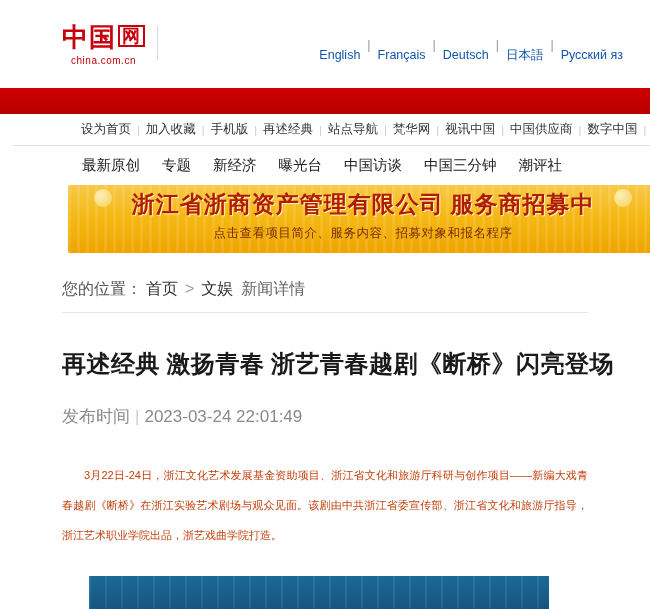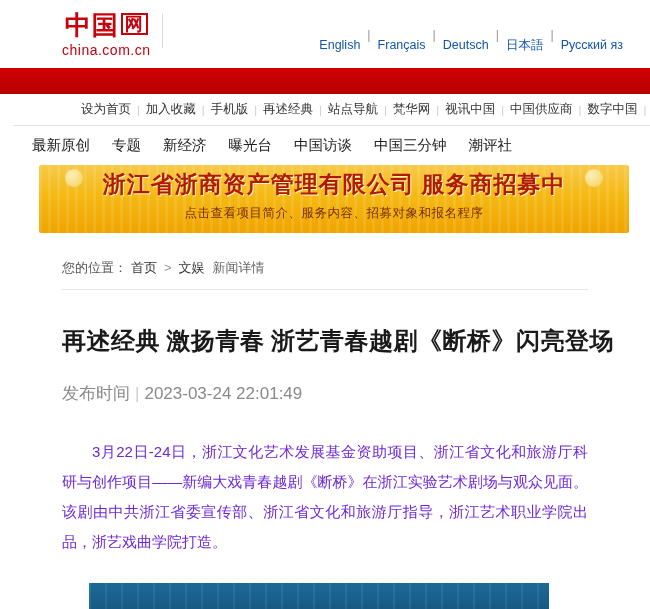--- a/index.html
+++ b/index.html
@@ -16,21 +16,21 @@
     height: 609px;
     background: #fff;
     overflow: hidden;
   }
 
   
   .top-header {
     display: flex;
     align-items: center;
     padding: 10px 0 8px 0;
-    height: 68px;
+    height: 88px;
   }
   .logo-block {
     display: flex;
     align-items: flex-start;
     padding-left: 62px;
     flex: 0 0 auto;
   }
   .logo-mark {
     display: flex;
     flex-direction: column;
@@ -49,21 +49,21 @@
   .logo-cn .net {
     font-size: 18px;
     border: 2px solid #c7000b;
     padding: 0 2px;
     margin-left: 2px;
     line-height: 1;
     display: inline-block;
     vertical-align: 4px;
   }
   .logo-url {
-    font-size: 14px;
+    font-size: 10px;
     color: #c7000b;
     letter-spacing: 0.5px;
     margin-top: 2px;
     text-align: right;
   }
   .logo-divider {
     width: 1px;
     height: 34px;
     background: #d9d9d9;
     margin: 2px 10px 0 6px;
@@ -116,36 +116,36 @@
     text-decoration: none;
     padding: 0 6px;
   }
   .subnav .vsep {
     color: #ccc;
     font-size: 11px;
   }
 
   
   .channel-nav {
-    padding: 10px 0 10px 32px;
+    padding: 10px 0 10px 82px;
     font-size: 14.5px;
     color: #222;
     white-space: nowrap;
     display: flex;
     align-items: center;
     gap: 22px;
   }
   .channel-nav a {
     color: #222;
     text-decoration: none;
   }
 
   
   .banner-wrap {
-    padding: 0 0 0 39px;
+    padding: 0 0 0 68px;
     border-radius: 22px;
   }
   .banner {
     position: relative;
     width: 590px;
     height: 68px;
     background: linear-gradient(180deg, #f7c948 0%, #f5b914 45%, #f0a400 100%);
     overflow: hidden;
     border-radius: 2px;
   }
@@ -183,21 +183,21 @@
     border-radius: 50%;
     background: radial-gradient(circle at 35% 35%, #fff6cc, #f3d35e);
     opacity: 0.85;
   }
   .banner-deco.l { left: 26px; }
   .banner-deco.r { right: 26px; }
 
   
   .breadcrumb {
     padding: 26px 0 12px 62px;
-    font-size: 13px;
+    font-size: 16px;
     color: #555;
     white-space: nowrap;
   }
   .breadcrumb a { color: #333; text-decoration: none; padding: 0 4px; }
   .breadcrumb .arrow { color: #999; padding: 0 3px; }
   .breadcrumb .current { color: #666; padding-left: 4px; }
 
   .hr {
     margin: 0 62px;
     border-top: 1px solid #e6e6e6;
@@ -219,23 +219,23 @@
     text-align: right;
   }
   .meta {
     font-size: 17px;
     color: #8a8a8a;
     margin-top: 24px;
   }
   .meta .bar { color: #ccc; padding: 0 5px; }
   .body-text {
     margin-top: 32px;
-    font-size: 15px;
+    font-size: 11px;
     line-height: 30px;
-    color: #6d28d9;
+    color: #c2410c;
     text-align: justify;
     text-indent: 2em;
   }
   .figure {
     margin: 26px 0 0 27px;
     width: 460px;
     height: 120px;
     background: linear-gradient(180deg, #1d6f9e 0%, #14507a 40%, #0d3b5e 100%);
     position: relative;
     overflow: hidden;

